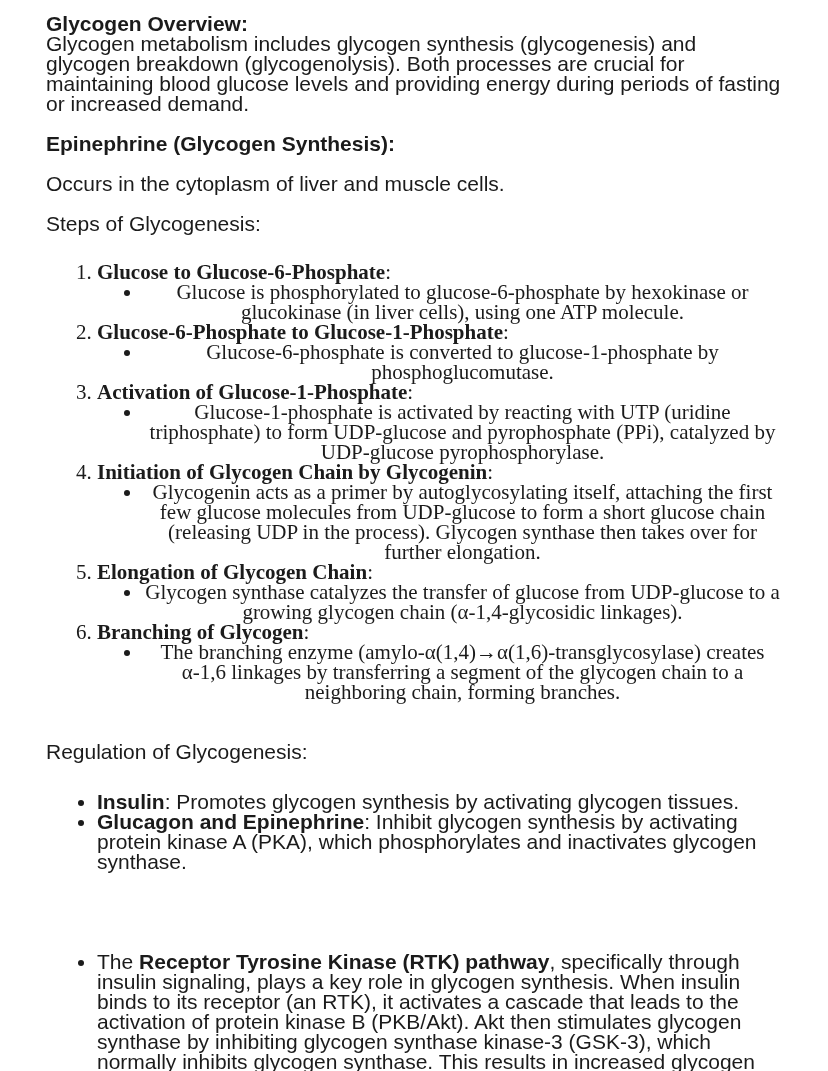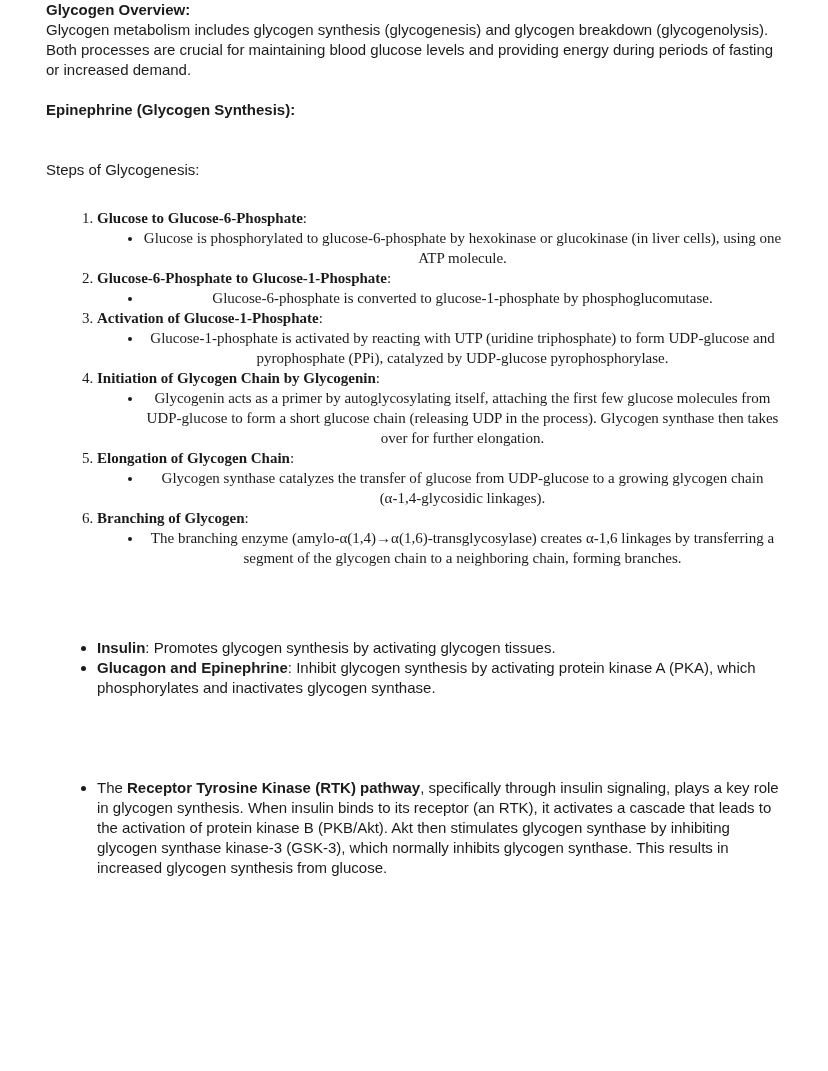--- a/index.html
+++ b/index.html
@@ -8,22 +8,22 @@
     height: 1071px;
     background: #ffffff;
     color: #1b1b1b;
     font-family: "Liberation Sans", sans-serif;
     overflow: hidden;
   }
   .page {
     box-sizing: border-box;
     width: 828px;
     height: 1071px;
-    padding: 0 46px 0 46px;
-    font-size: 15px;
+    padding: 14px 46px 0 46px;
+    font-size: 21px;
     line-height: 20px;
   }
   p { margin: 0; }
   .b { font-weight: 700; }
   .blank { height: 20px; }
   ol.steps {
     margin: 28px 0 0 0;
     padding-left: 51px;
     list-style: decimal;
     font-family: Liberation Serif, serif;
@@ -53,20 +53,21 @@
 
 <div class="page">
 
   <p><span class="b">Glycogen Overview:</span></p>
   <p>Glycogen metabolism includes glycogen synthesis (glycogenesis) and glycogen breakdown (glycogenolysis). Both processes are crucial for maintaining blood glucose levels and providing energy during periods of fasting or increased demand.</p>
 
   <div class="blank"></div>
 
   <p><span class="b">Epinephrine (Glycogen Synthesis):</span></p>
   <div class="blank"></div>
+  <p>Occurs in the cytoplasm of liver and muscle cells.</p>
   <div class="blank"></div>
   <p>Steps of Glycogenesis:</p>
 
   <ol class="steps">
     <li><span class="b">Glucose to Glucose-6-Phosphate</span><span>:</span>
       <ul class="inner">
         <li>Glucose is phosphorylated to glucose-6-phosphate by hexokinase or glucokinase (in liver cells), using one ATP molecule.</li>
       </ul>
     </li>
     <li><span class="b">Glucose-6-Phosphate to Glucose-1-Phosphate</span><span>:</span>
@@ -92,20 +93,21 @@
     <li><span class="b">Branching of Glycogen</span><span>:</span>
       <ul class="inner">
         <li>The branching enzyme (amylo-α(1,4)→α(1,6)-transglycosylase) creates α-1,6 linkages by transferring a segment of the glycogen chain to a neighboring chain, forming branches.</li>
       </ul>
     </li>
   </ol>
 
   <div class="blank"></div>
   <div class="blank"></div>
 
+  <p>Regulation of Glycogenesis:</p>
 
   <ul class="reg">
     <li><span class="b">Insulin</span><span>: Promotes glycogen synthesis by activating glycogen tissues.</span></li>
     <li><span class="b">Glucagon and Epinephrine</span><span>: Inhibit glycogen synthesis by activating protein kinase A (PKA), which phosphorylates and inactivates glycogen synthase.</span></li>
   </ul>
 
   <div class="blank"></div>
   <div class="blank"></div>
   <div class="blank"></div>
   <div class="blank"></div>

